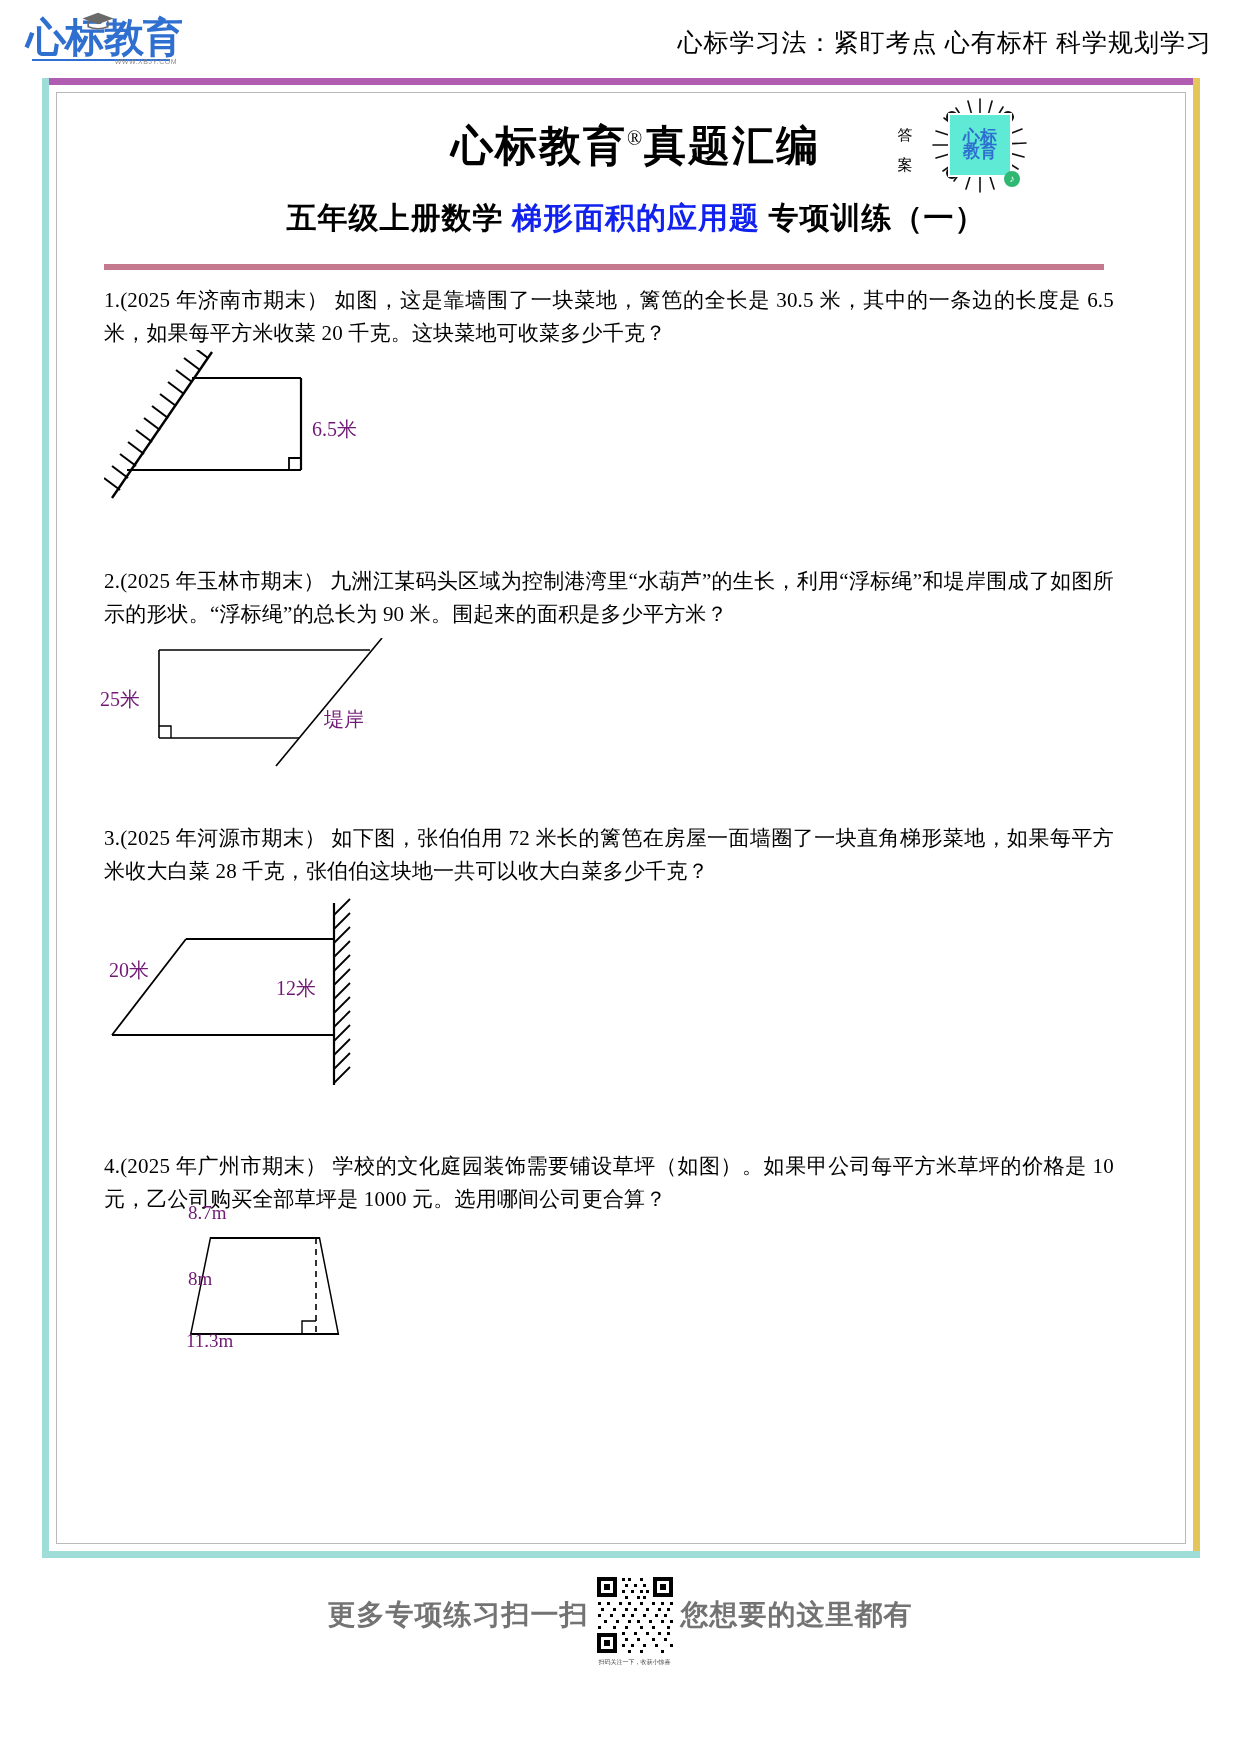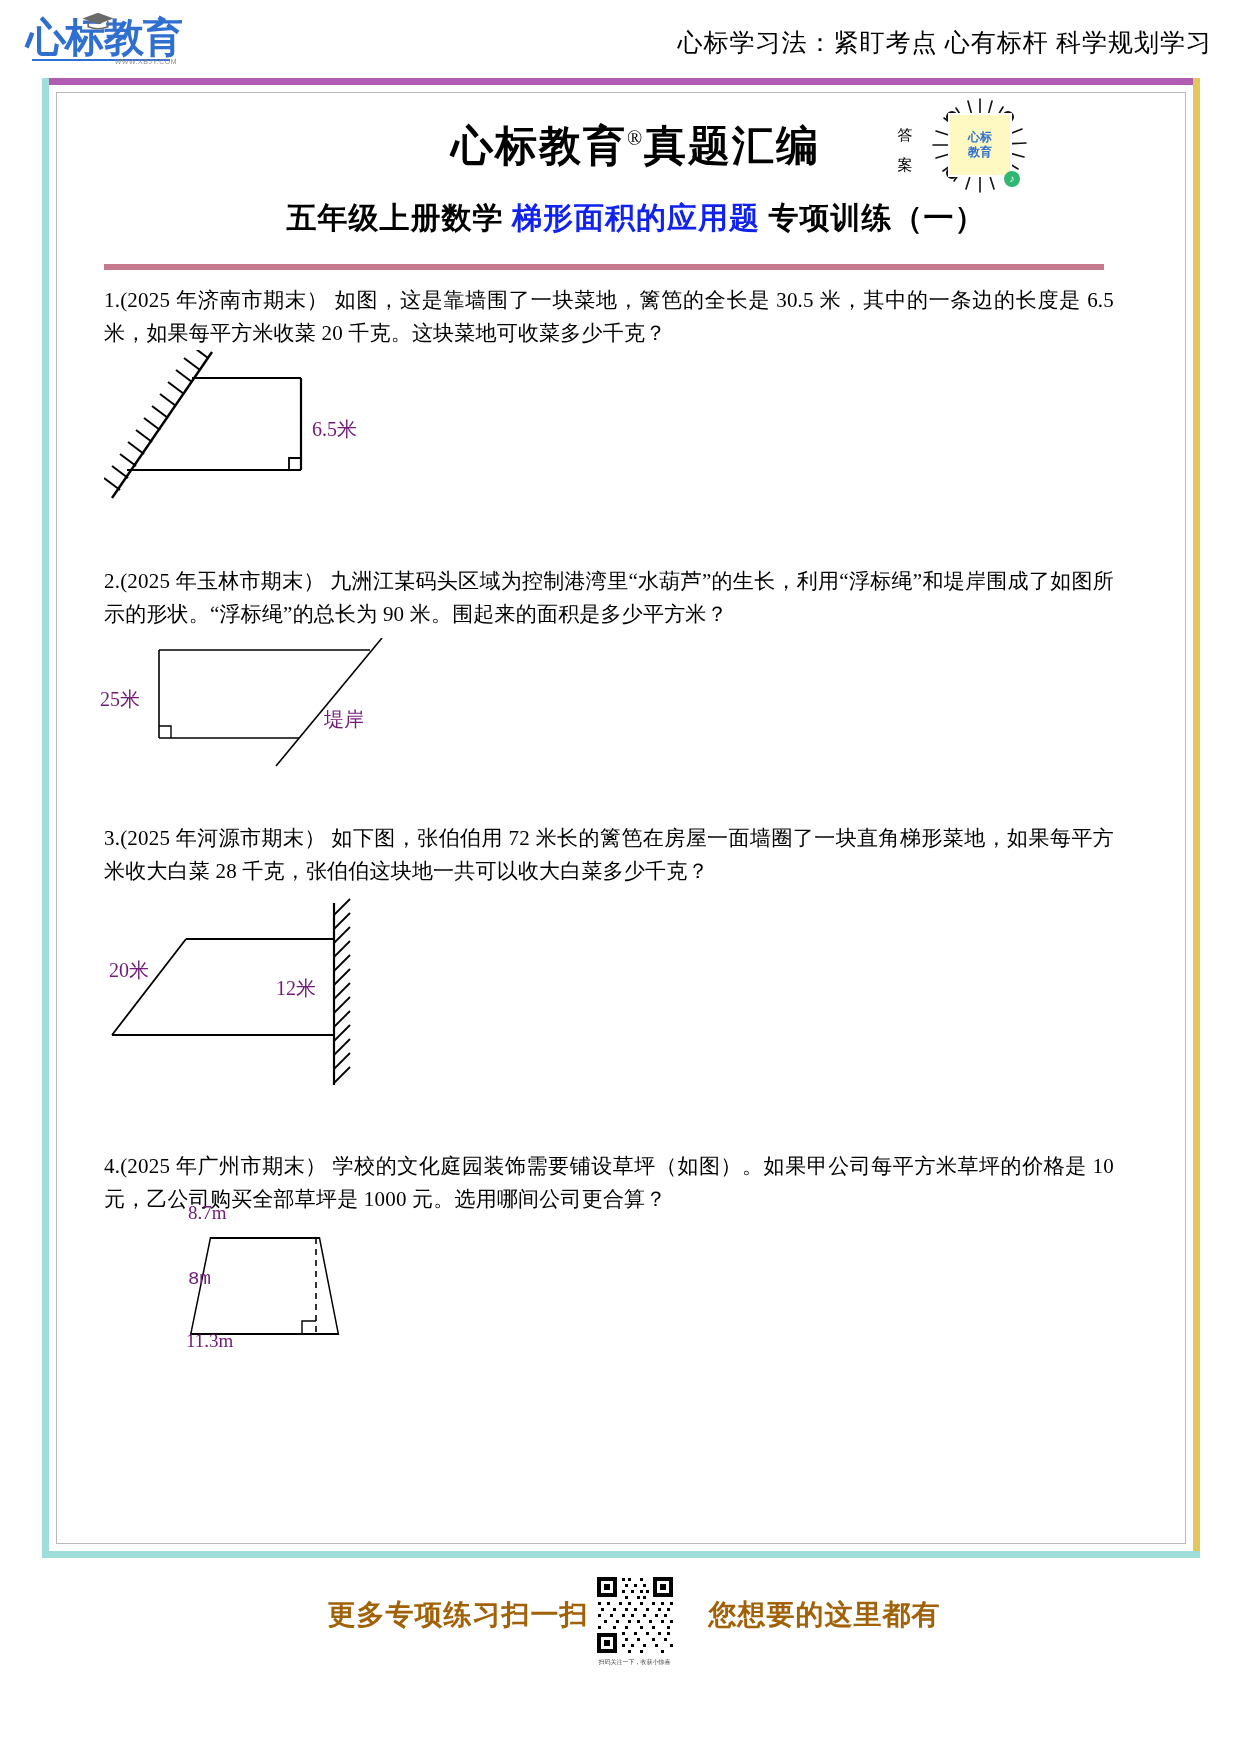--- a/index.html
+++ b/index.html
@@ -103,25 +103,25 @@
 
   .qr-badge {
     position: absolute;
     left: 930px; top: 95px;
     width: 100px; height: 100px;
   }
   .qr-badge .qr-core {
     position: absolute;
     left: 20px; top: 20px;
     width: 60px; height: 60px;
-    background: #fef9c3;
+    background: #5eead4;
     display: flex; flex-direction: column;
     align-items: center; justify-content: center;
-    font-family: Liberation Sans, sans-serif;
-    font-size: 12px; font-weight: 700; color: #2f6fd0;
+    font-family: Liberation Mono, monospace;
+    font-size: 17px; font-weight: 700; color: #2f6fd0;
     line-height: 15px;
   }
   .qr-badge .qr-dot {
     position: absolute;
     right: 10px; bottom: 8px;
     width: 16px; height: 16px;
     border-radius: 50%;
     background: #2eb872;
     color: #fff;
     font-size: 10px;
@@ -178,22 +178,21 @@
   .footer-inner {
     display: inline-flex;
     align-items: center;
     justify-content: center;
     gap: 6px;
   }
   .footer-text {
     font-size: 28px;
     font-weight: 700;
     letter-spacing: 1px;
-    color: #a16207;
-    margin-left: 28px;
+    color: #737373;
   }
   .footer-qr {
     width: 80px; height: 80px;
     position: relative;
   }
   .footer-qr .cap {
     position: absolute;
     left: 0; bottom: -12px;
     width: 80px;
     font-size: 6px;
@@ -381,21 +380,21 @@
 <div style="position:absolute; left:104px; top:1208px; width:260px; height:150px;" class="figure">
   <svg width="260" height="150" viewBox="0 0 260 150">
 
     <polygon points="122,30 255,30 278,126 98,126" fill="none" stroke="#000" stroke-width="1.8" transform="translate(-10,0) scale(0.82,1) translate(20,0)"></polygon>
 
     <line x1="212" y1="30" x2="212" y2="126" stroke="#000" stroke-width="1.6" stroke-dasharray="6,5"></line>
 
     <polyline points="198,126 198,113 212,113" fill="none" stroke="#000" stroke-width="1.4"></polyline>
   </svg>
   <div class="fig-label fig-label-sm" style="left:84px; top:-6px;">8.7m</div>
-  <div class="fig-label fig-label-sm" style="left:84px; top:60px;font-family:Liberation Mono, monospace;">8m</div>
+  <div class="fig-label fig-label-sm" style="left:84px; top:60px;">8m</div>
   <div class="fig-label fig-label-sm" style="left:82px; top:122px;">11.3m</div>
 </div>
 
 <div class="footer">
   <div class="footer-inner">
     <span class="footer-text">更多专项练习扫一扫</span>
     <span class="footer-qr">
       <svg width="80" height="80" viewBox="0 0 80 80">
         <rect x="0" y="0" width="80" height="80" fill="#fff"></rect>
         <g fill="#000">

